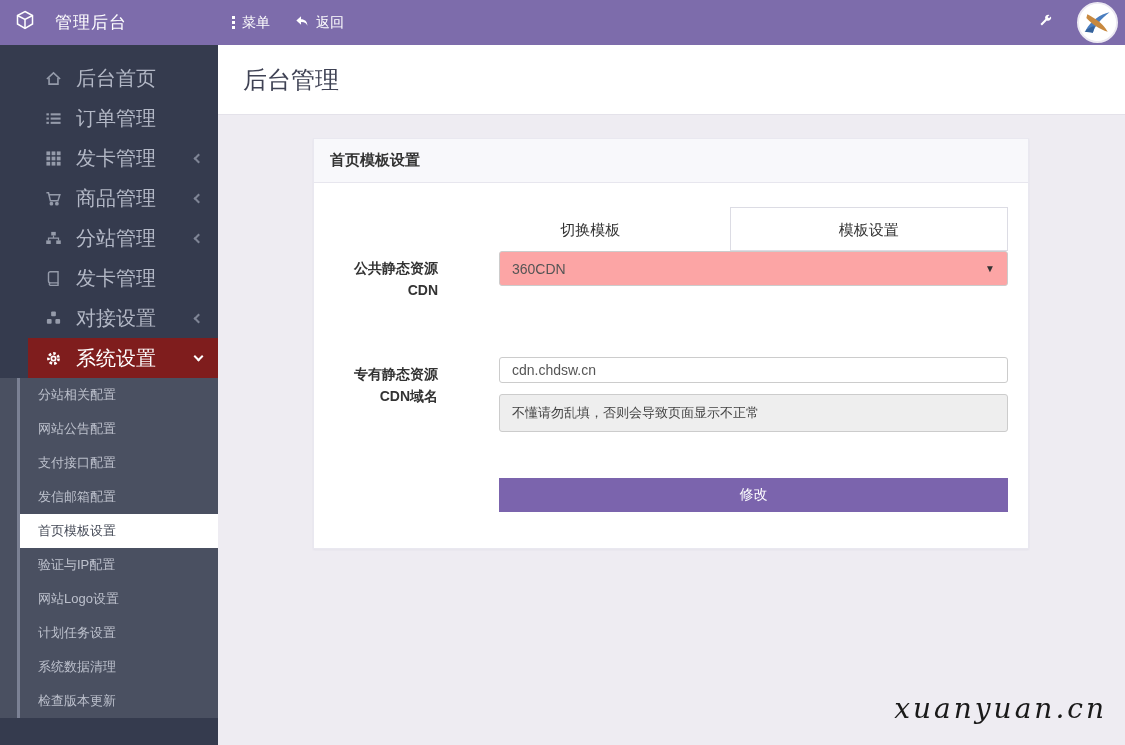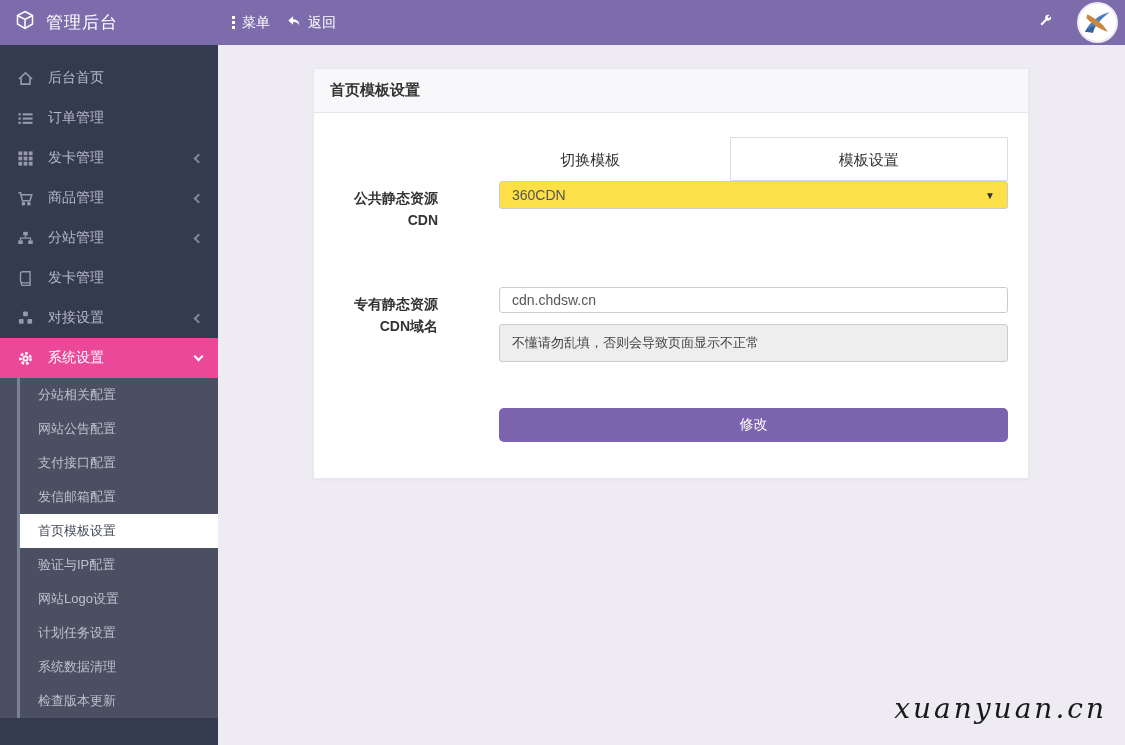--- a/index.html
+++ b/index.html
@@ -1,36 +1,36 @@
 <!DOCTYPE html>
 <html><head>
 <meta charset="utf-8">
 <style>
   html,body{margin:0;padding:0;width:1125px;height:745px;overflow:hidden;
     font-family:"Liberation Sans","DejaVu Sans",sans-serif;background:#eeecf2;}
   *{box-sizing:border-box;}
 
   
   .topbar{height:45px;background:#7d6cab;display:flex;align-items:center;color:#fff;}
-  .brand{width:218px;flex-shrink:0;display:flex;align-items:center;gap:11px;padding-left:15px;
+  .brand{width:218px;flex-shrink:0;display:flex;align-items:center;gap:20px;padding-left:15px;
     font-size:17px;letter-spacing:1px;cursor:pointer;}
-  .top-links{display:flex;gap:16px;margin-left:14px;font-size:14px;}
+  .top-links{display:flex;gap:24px;margin-left:14px;font-size:14px;}
   .top-link{display:flex;align-items:center;gap:7px;cursor:pointer;}
   .vdots{display:inline-flex;flex-direction:column;gap:2px;}
   .vdots i{width:3px;height:3px;background:#fff;display:block;}
   .top-right{margin-left:auto;display:flex;align-items:center;gap:24px;padding-right:7px;}
   .avatar{width:41px;height:41px;border-radius:50%;background:#fff;border:2px solid #ece9f2;
     display:flex;align-items:center;justify-content:center;cursor:pointer;overflow:hidden;}
 
   
   .layout{display:flex;height:700px;}
   .sidebar{width:218px;flex-shrink:0;background:#353b4e;color:#b3b8c6;padding-top:13px;overflow:hidden;}
-  .nav-item{height:40px;display:flex;align-items:center;padding:0 16px;font-size:14px;cursor:pointer;}
+  .nav-item{height:40px;display:flex;align-items:center;padding:0 16px;font-size:20px;cursor:pointer;margin-left:28px;}
   .nav-item .icon{width:19px;margin-right:13px;display:flex;justify-content:center;color:#959baa;}
-  .nav-item.active-parent{background:#ec4899;color:#fff;}
+  .nav-item.active-parent{background:#7f1d1d;color:#fff;}
   .nav-item.active-parent .icon{color:#fff;}
   .chev{width:7px;height:7px;border-left:2px solid #7f8596;border-bottom:2px solid #7f8596;
     transform:rotate(45deg);margin-left:auto;}
   .chev.down{border-left:none;border-right:2px solid #fff;border-bottom:2px solid #fff;
     transform:rotate(45deg);margin-top:-4px;}
 
   .submenu{background:#4a5061;position:relative;}
   .submenu::before{content:"";position:absolute;left:17px;top:0;bottom:0;width:3px;background:#7b8194;}
   .sub-item{height:34px;line-height:34px;padding-left:38px;font-size:13px;color:#bcc0cc;cursor:pointer;}
   .sub-item.active{background:#fff;color:#454a57;margin-left:20px;padding-left:18px;}
@@ -50,31 +50,31 @@
   .tabs{display:flex;margin-left:117px;}
   .tab{flex:1;height:44px;line-height:43px;text-align:center;font-size:15px;color:#333;
     cursor:pointer;border:1px solid transparent;border-bottom:none;}
   .tab.active{border:1px solid #dcdce4;background:#fff;}
 
   .form-row{display:flex;gap:48px;}
   .label-col{width:117px;flex-shrink:0;text-align:right;padding-right:13px;padding-top:7px;
     font-weight:bold;font-size:14px;color:#333;line-height:1.55;}
   .ctrl-col{flex:1;min-width:0;}
   .row-gap1{margin-bottom:56px;}
-  .select-box{height:28px;border:1px solid #ccc;border-radius:3px;background:#fde047;
+  .select-box{height:35px;border:1px solid #ccc;border-radius:3px;background:#fca5a5;
     display:flex;align-items:center;justify-content:space-between;padding:0 12px;
     font-size:14px;color:#555;cursor:pointer;}
   .caret{font-size:10px;color:#333;}
   .text-input{width:100%;height:26px;border:1px solid #ccc;border-radius:3px;padding:0 12px;
     font-size:14px;color:#555;outline:none;font-family:inherit;}
   .help-box{margin-top:11px;background:#eee;border:1px solid #ccc;border-radius:3px;
     padding:9px 12px;font-size:13px;color:#444;}
   .btn-row{margin-top:46px;}
   .submit-btn{display:block;width:100%;height:34px;background:#7b64ad;color:#fff;border:none;
-    border-radius:5px;font-size:14px;cursor:pointer;font-family:inherit;}
+    border-radius:0;font-size:14px;cursor:pointer;font-family:inherit;}
 
   .watermark{position:absolute;right:18px;bottom:20px;font-family:"DejaVu Serif",serif;
     font-style:italic;font-size:28px;color:#191919;letter-spacing:3px;}
 </style>
 </head>
 <body>
 
 <div class="topbar">
   <div class="brand">
     <span>
@@ -232,20 +232,23 @@
       <div class="sub-item active">首页模板设置</div>
       <div class="sub-item">验证与IP配置</div>
       <div class="sub-item">网站Logo设置</div>
       <div class="sub-item">计划任务设置</div>
       <div class="sub-item">系统数据清理</div>
       <div class="sub-item">检查版本更新</div>
     </div>
   </div>
 
   <div class="main">
+    <div class="page-header">
+      <span>后台管理</span>
+    </div>
 
     <div class="content">
       <div class="card">
         <div class="card-header">首页模板设置</div>
         <div class="card-body">
 
           <div class="tabs">
             <div class="tab">切换模板</div>
             <div class="tab active">模板设置</div>
           </div>

